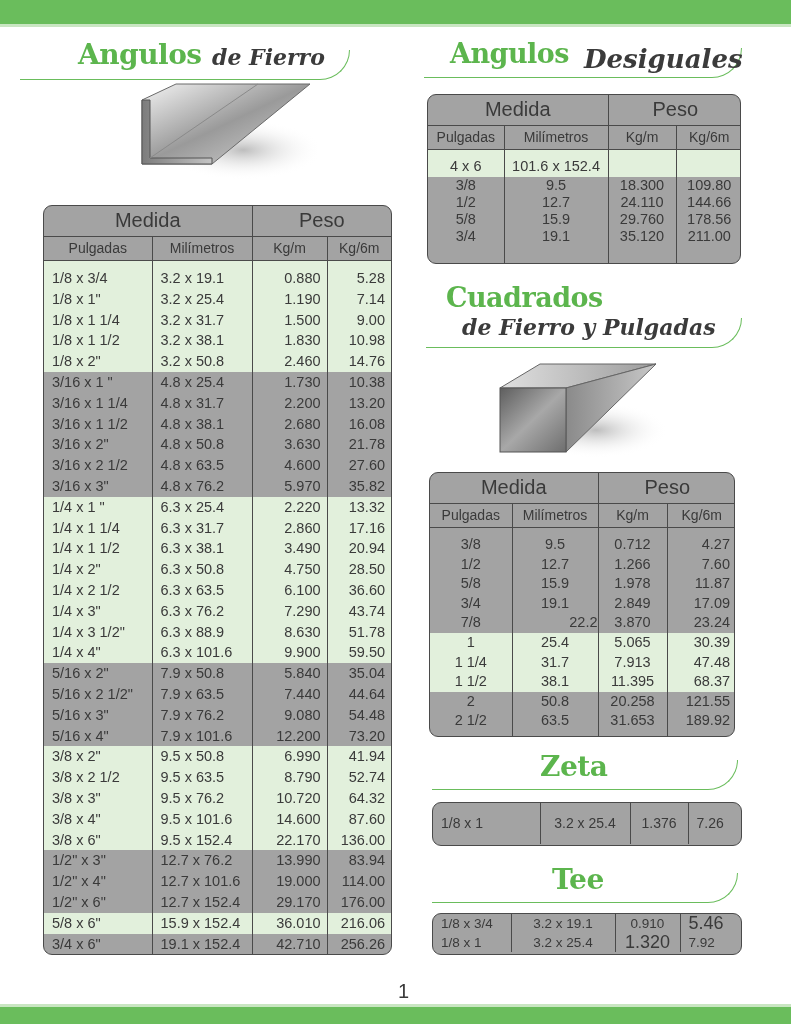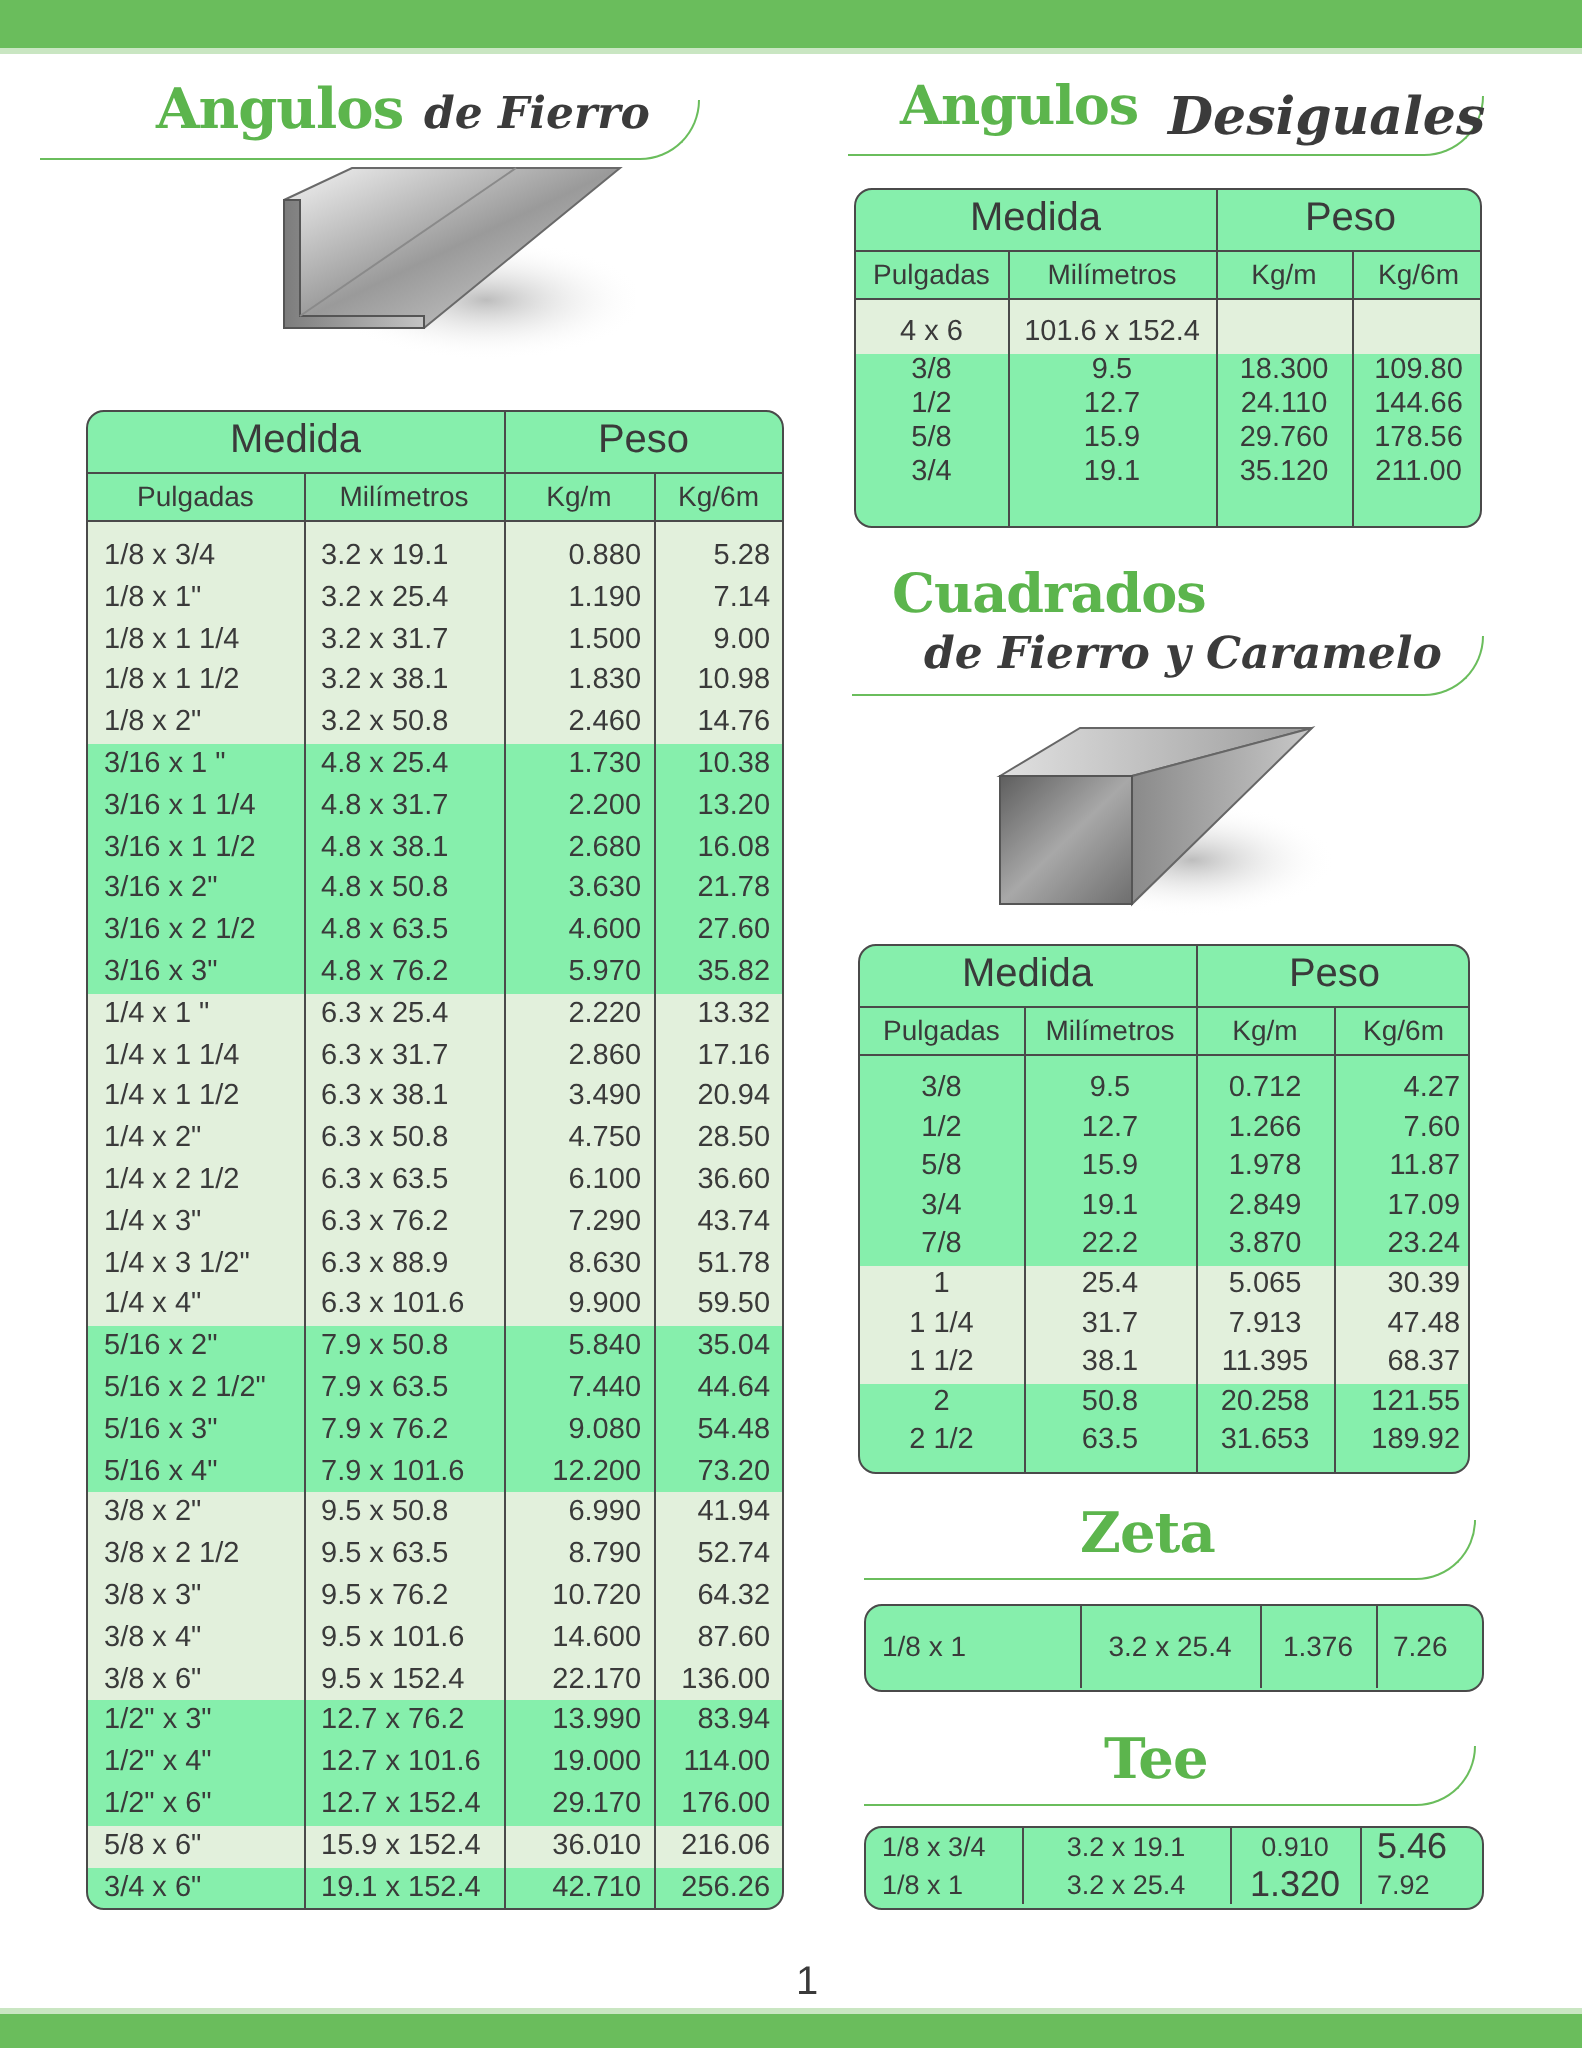--- a/index.html
+++ b/index.html
@@ -12,21 +12,21 @@
 
   .heading { position: absolute; white-space: nowrap; }
   .heading .underline {
     position: absolute; left: 0; right: 0; bottom: 0; height: 30px;
     border-bottom: 1.5px solid #6abd5c; border-right: 1.5px solid #6abd5c;
     border-bottom-right-radius: 30px;
   }
   .h-green { font-family: "DejaVu Serif", "Liberation Serif", serif; font-weight: bold; color: #5cb54d; letter-spacing: -0.5px; }
   .h-dark { font-family: "DejaVu Serif", "Liberation Serif", serif; font-weight: bold; font-style: italic; color: #3b3b3b; }
 
-  .panel { position: absolute; border: 1.6px solid #4a4a4a; border-radius: 9px; overflow: hidden; background: #86efac; }
+  .panel { position: absolute; border: 1.6px solid #4a4a4a; border-radius: 9px; overflow: hidden; background: #a3a3a3; }
   table { border-collapse: collapse; width: 100%; table-layout: fixed; }
   th, td { color: #3a3a3a; font-weight: normal; }
   .grp th { font-size: 20px; height: 30px; border-bottom: 1.6px solid #4a4a4a; }
   .sub th { font-size: 14px; height: 24px; border-bottom: 1.6px solid #4a4a4a; }
   .c { border-left: 1.6px solid #4a4a4a; }
   td { font-size: 14.5px; height: 20.8px; line-height: 20.8px; white-space: nowrap; }
   .g td { background: #e2f0dc; }
   .pad td { height: 8px; }
   .pl { text-align: left; padding-left: 8px; }
   .ct { text-align: center; }
@@ -369,21 +369,21 @@
           <td class="c" style="height: 40px;"></td>
           <td class="c" style="height: 40px;"></td>
         </tr>
       </tbody>
   </table>
 </div>
 
 <div class="heading" style="left:426px; top:282px; width:316px; height:66px;">
   <div class="underline"></div>
   <span class="h-green" style="position:absolute; left:20px; top:0px; font-size:27px;">Cuadrados</span>
-  <span class="h-dark" style="position:absolute; left:36px; top:32px; font-size:22px;">de Fierro y Caramelo</span>
+  <span class="h-dark" style="position:absolute; left:36px; top:32px; font-size:22px;">de Fierro y Pulgadas</span>
 </div>
 
 <svg class="img" style="left:496px; top:360px;" width="170" height="100" viewBox="0 0 170 100">
   <defs>
     <linearGradient id="gs1" x1="0" y1="0" x2="1" y2="1">
       <stop offset="0" stop-color="#5e5e5e"></stop>
         <stop offset="0.5" stop-color="#a8a8a8"></stop>
         <stop offset="1" stop-color="#6e6e6e"></stop>
     </linearGradient>
     <linearGradient id="gs2" x1="0" y1="0" x2="1" y2="0">
@@ -451,21 +451,21 @@
           <td class="rt c" style="height: 19.6px; line-height: 19.6px;">11.87</td>
         </tr>
         <tr>
           <td class="ct" style="height: 19.6px; line-height: 19.6px;">3/4</td>
           <td class="ct c" style="height: 19.6px; line-height: 19.6px;">19.1</td>
           <td class="ct c" style="height: 19.6px; line-height: 19.6px;">2.849</td>
           <td class="rt c" style="height: 19.6px; line-height: 19.6px;">17.09</td>
         </tr>
         <tr>
           <td class="ct" style="height: 19.6px; line-height: 19.6px;">7/8</td>
-          <td class="ct c" style="height: 19.6px; line-height: 19.6px;">22.2</td>
+          <td class="ct c" style="height: 19.6px; line-height: 19.6px; text-align: right;">22.2</td>
           <td class="ct c" style="height: 19.6px; line-height: 19.6px;">3.870</td>
           <td class="rt c" style="height: 19.6px; line-height: 19.6px;">23.24</td>
         </tr>
         <tr class="g">
           <td class="ct" style="height: 19.6px; line-height: 19.6px;">1</td>
           <td class="ct c" style="height: 19.6px; line-height: 19.6px;">25.4</td>
           <td class="ct c" style="height: 19.6px; line-height: 19.6px;">5.065</td>
           <td class="rt c" style="height: 19.6px; line-height: 19.6px;">30.39</td>
         </tr>
         <tr class="g">

